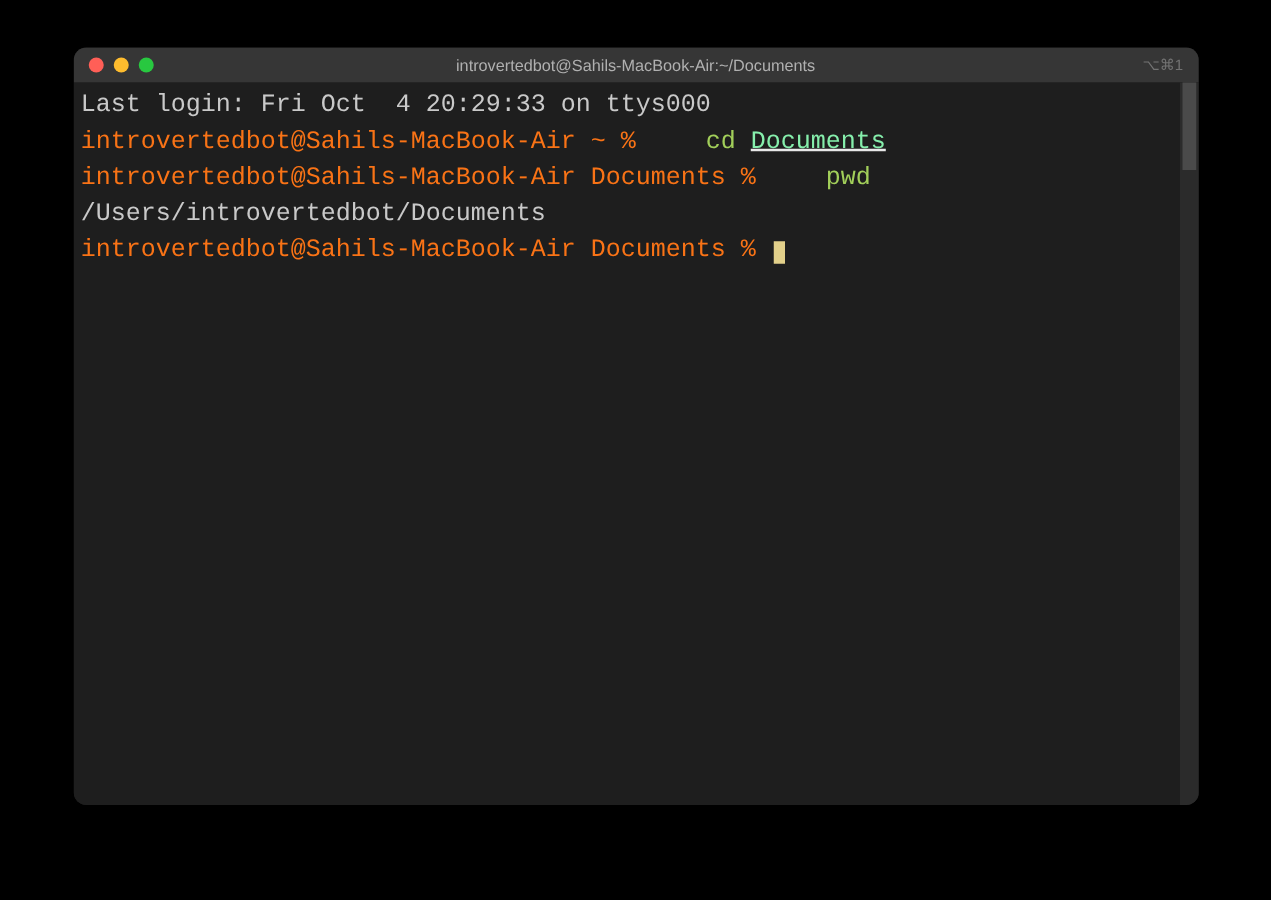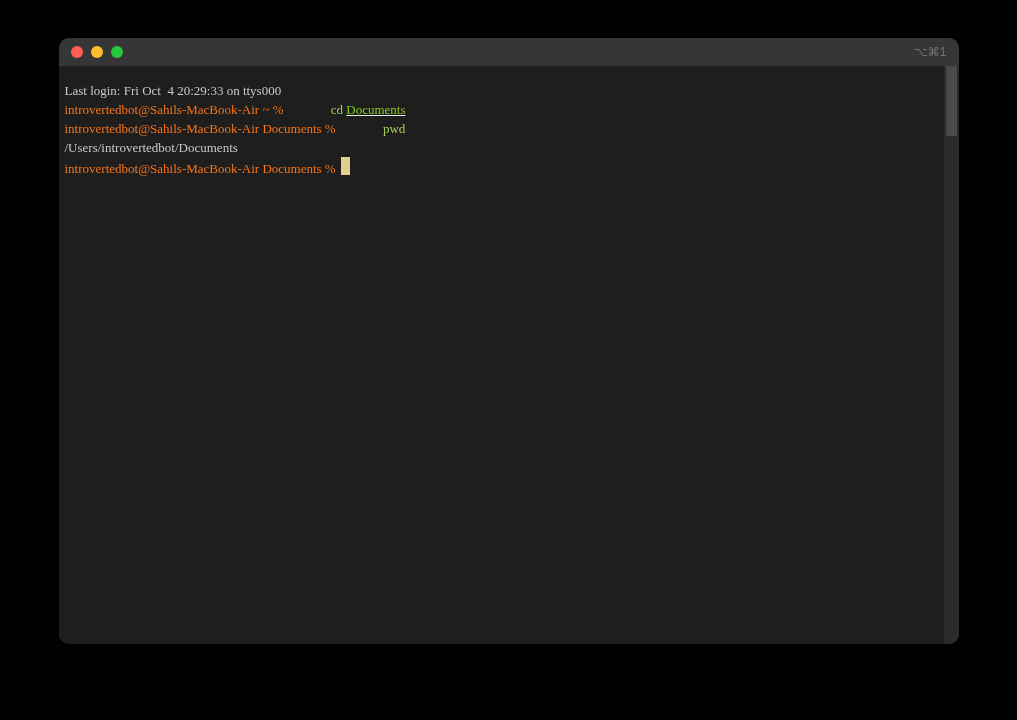--- a/index.html
+++ b/index.html
@@ -70,33 +70,33 @@
       gap: 2px;
     }
     .terminal-body {
       flex: 1;
       background: #1e1e1e;
       position: relative;
       display: flex;
     }
     .terminal-content {
       flex: 1;
-      padding: 16px 6px;
-      font-size: 13px;
+      padding: 4px 6px;
+      font-size: 20px;
       line-height: 1.45;
       color: #e8e8e8;
-      font-family: Liberation Serif, serif;
+      font-family: Liberation Mono, monospace;
       white-space: pre;
     }
     .line {
       display: block;
     }
     .prompt { color: #f97316; }
     .cmd-green { color: #a2cf5a; margin-left: 44px; }
-    .arg-underline { color: #84cc16; text-decoration: underline; text-decoration-color: #e8e8e8; margin-top: 32px; }
+    .arg-underline { color: #86efac; text-decoration: underline; text-decoration-color: #e8e8e8; margin-top: 32px; }
     .output { color: #c9c9c9; }
     .cursor {
       display: inline-block;
       width: 9px;
       height: 18px;
       background: #e2d08a;
       vertical-align: text-bottom;
       margin-left: 2px;
       margin-bottom: 1px;
     }
@@ -117,20 +117,21 @@
 </head>
 <body>
 
 <div class="window">
   <div class="titlebar">
     <div class="traffic-lights">
       <div class="light close"></div>
       <div class="light min"></div>
       <div class="light max"></div>
     </div>
+    <div class="window-title">introvertedbot@Sahils-MacBook-Air:~/Documents</div>
     <div class="tab-indicator">⌥⌘1</div>
   </div>
   <div class="terminal-body">
     <div class="terminal-content"><span class="line"><span class="output">Last login: Fri Oct  4 20:29:33 on ttys000</span></span><span class="line"><span class="prompt">introvertedbot@Sahils-MacBook-Air ~ % </span><span class="cmd-green">cd</span> <span class="arg-underline">Documents</span></span><span class="line"><span class="prompt">introvertedbot@Sahils-MacBook-Air Documents % </span><span class="cmd-green">pwd</span></span><span class="line"><span class="output">/Users/introvertedbot/Documents</span></span><span class="line"><span class="prompt">introvertedbot@Sahils-MacBook-Air Documents % </span><span class="cursor"></span></span></div>
     <div class="scrollbar-track">
       <div class="scrollbar-thumb" style="top:0px;height:70px;"></div>
     </div>
   </div>
 </div>
 

